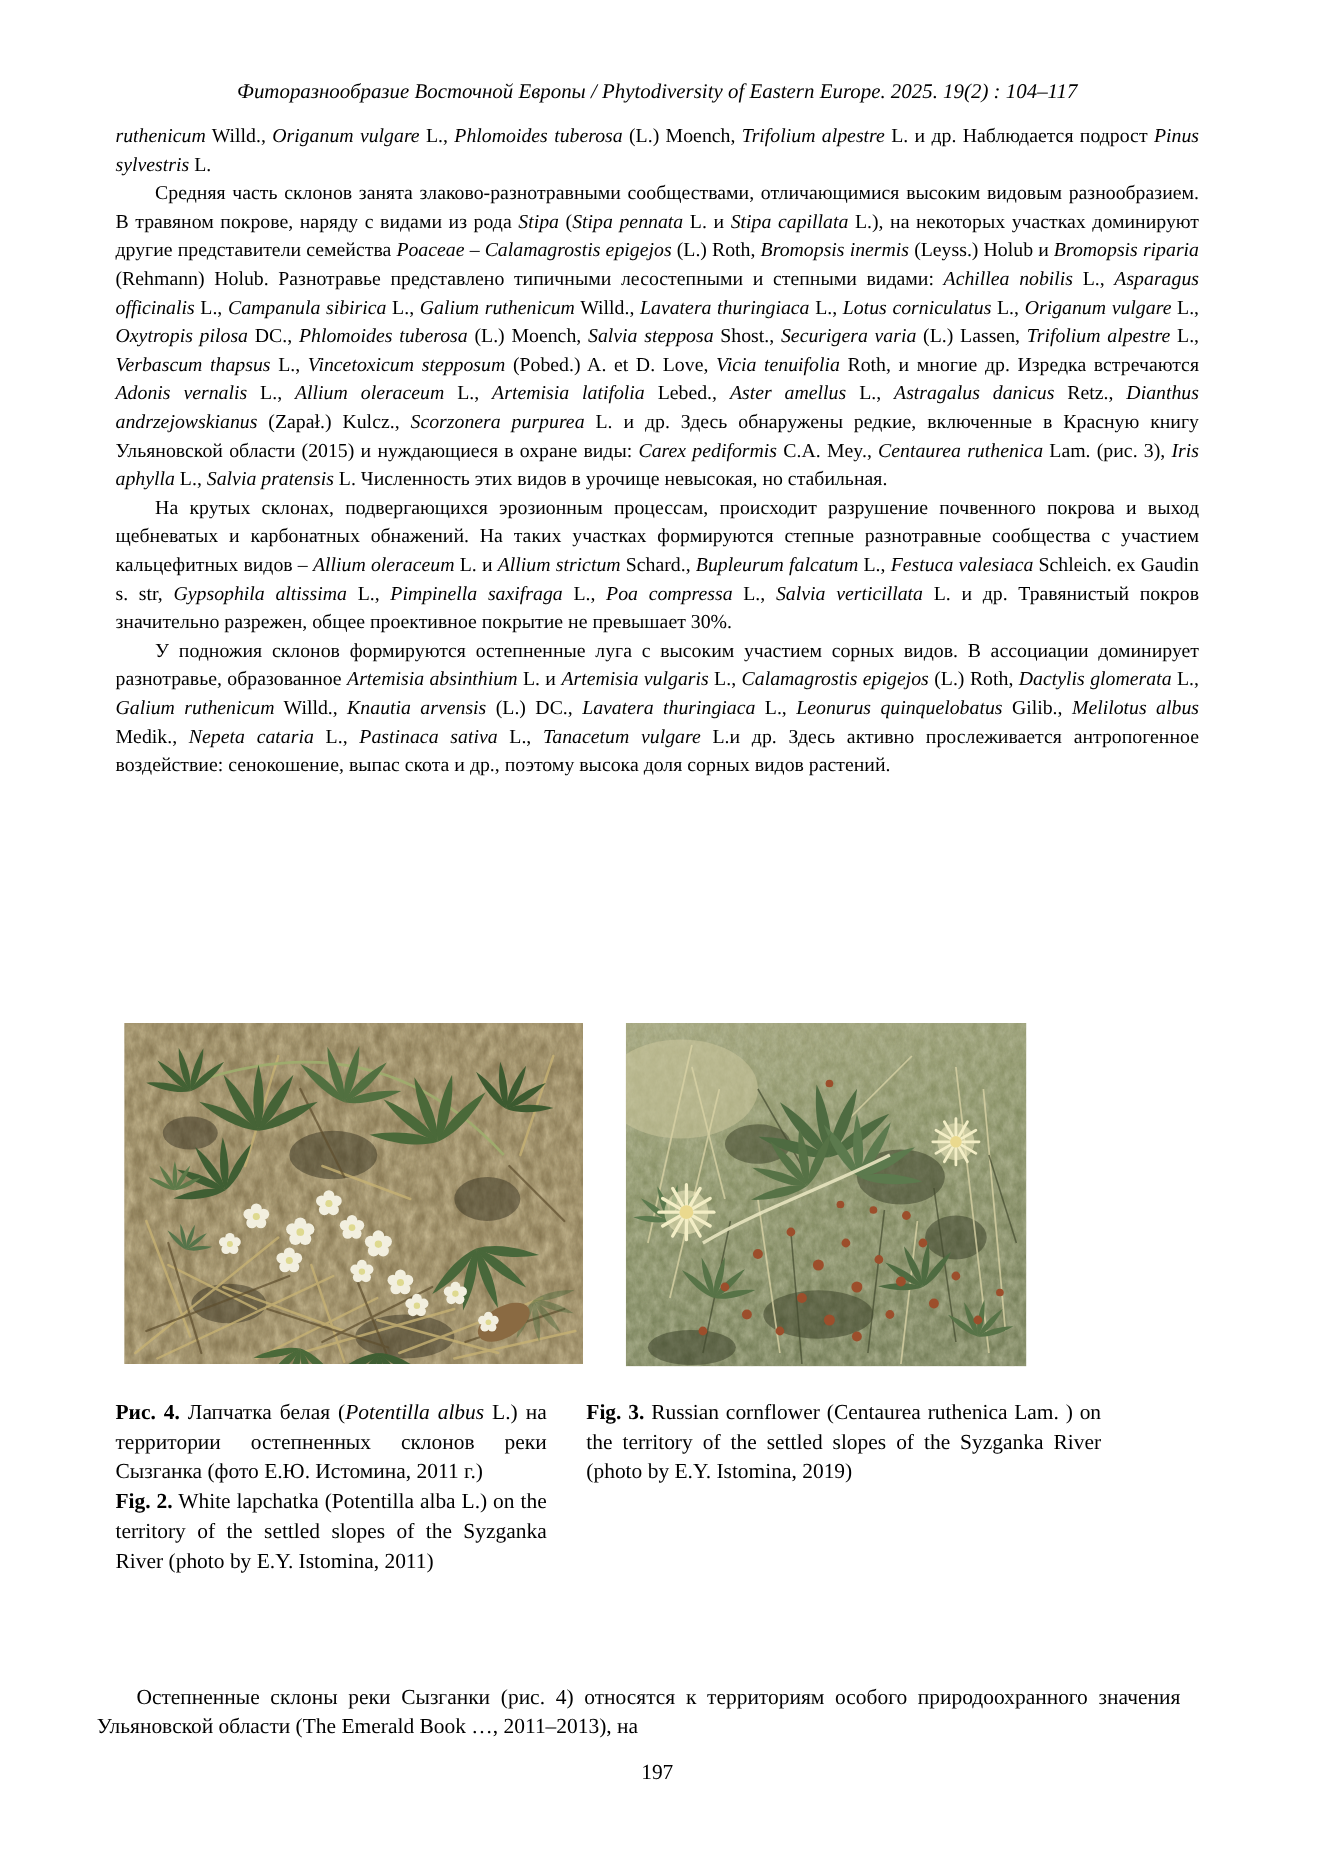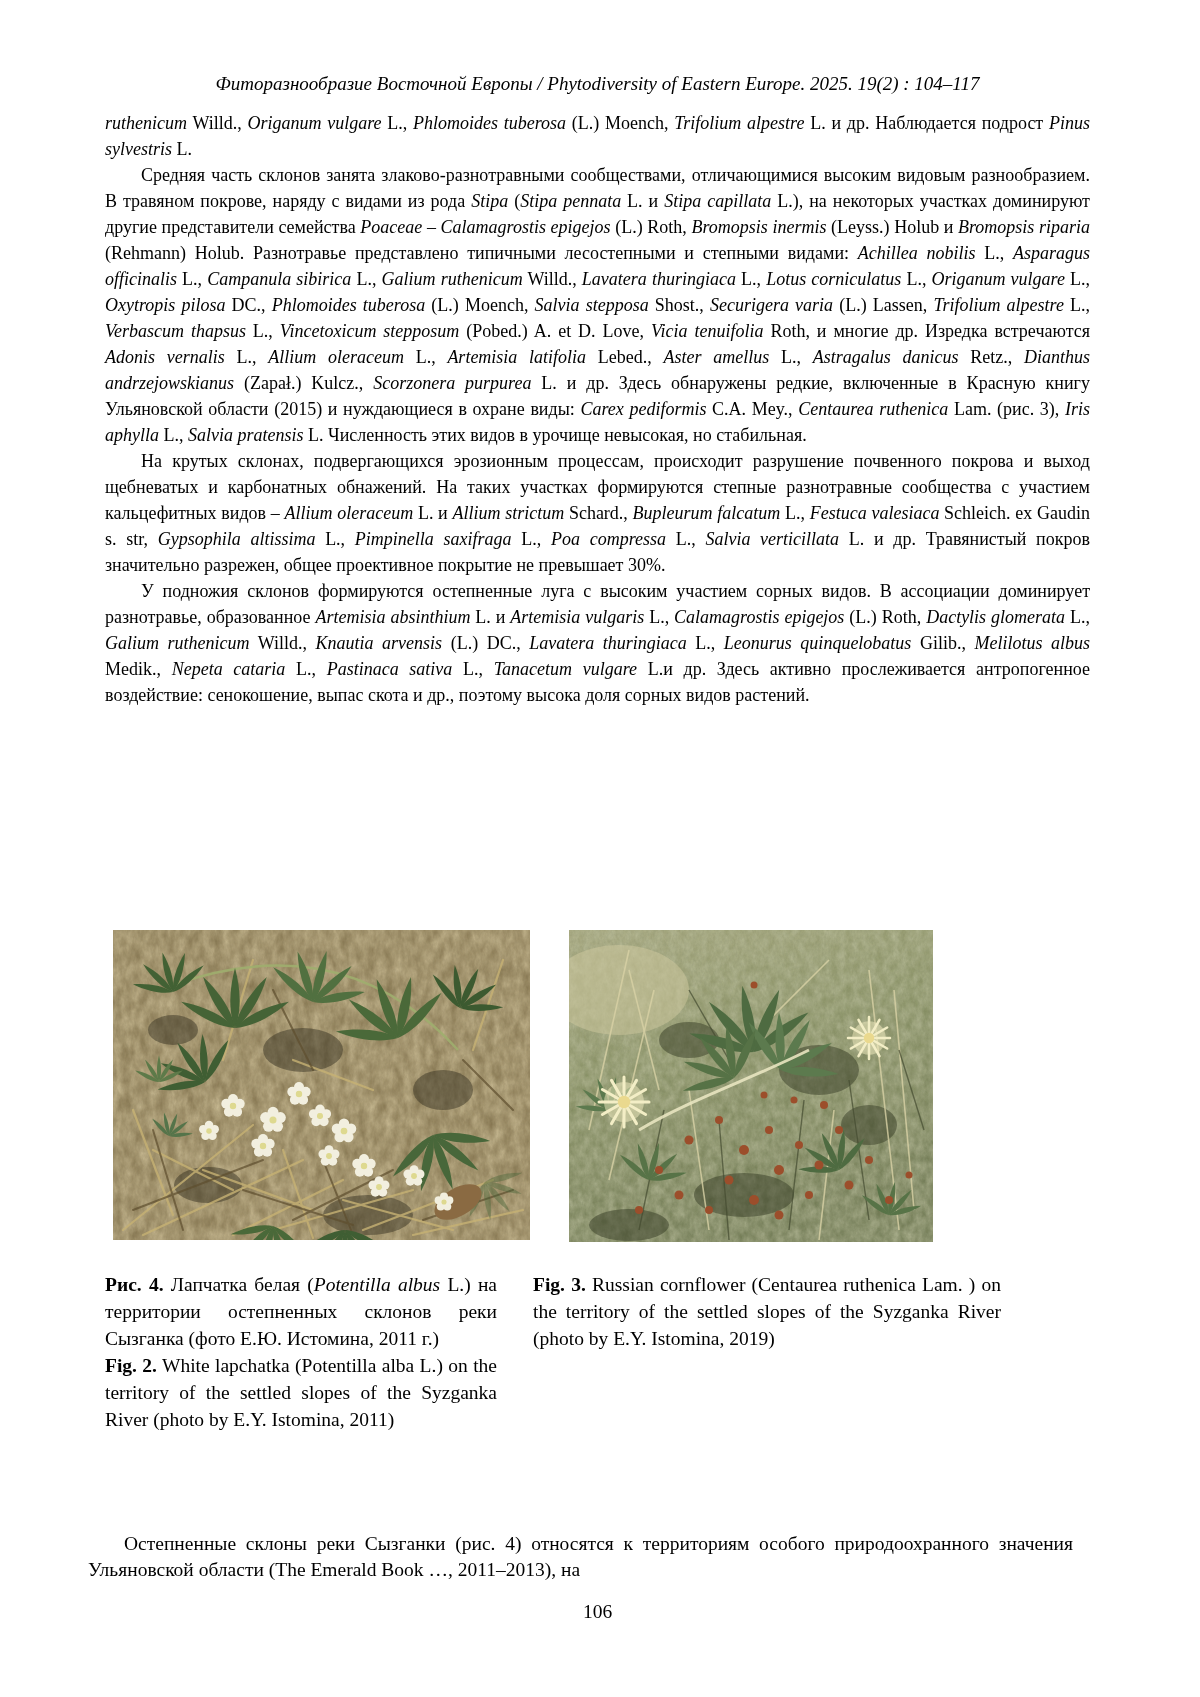--- a/index.html
+++ b/index.html
@@ -260,13 +260,13 @@
     <p><b>Рис. 4.</b> Лапчатка белая (<i>Potentilla albus</i> L.) на территории остепненных склонов реки Сызганка (фото Е.Ю. Истомина, 2011 г.)</p>
     <p class="cap-en"><b>Fig. 2.</b> White lapchatka (Potentilla alba L.) on the territory of the settled slopes of the Syzganka River (photo by E.Y. Istomina, 2011)</p>
   </div>
   <div class="cap-col right">
     <p class="cap-en"><b>Fig. 3.</b> Russian cornflower (Centaurea ruthenica Lam. ) on the territory of the settled slopes of the Syzganka River (photo by E.Y. Istomina, 2019)</p>
   </div>
 </div>
 
 <p class="p-last">Остепненные склоны реки Сызганки (рис. 4) относятся к территориям особого природоохранного значения Ульяновской области (The Emerald Book …, 2011–2013), на</p>
 
-<div class="page-number">106</div>
+<div class="page-number">197</div>
 
 </body></html>

